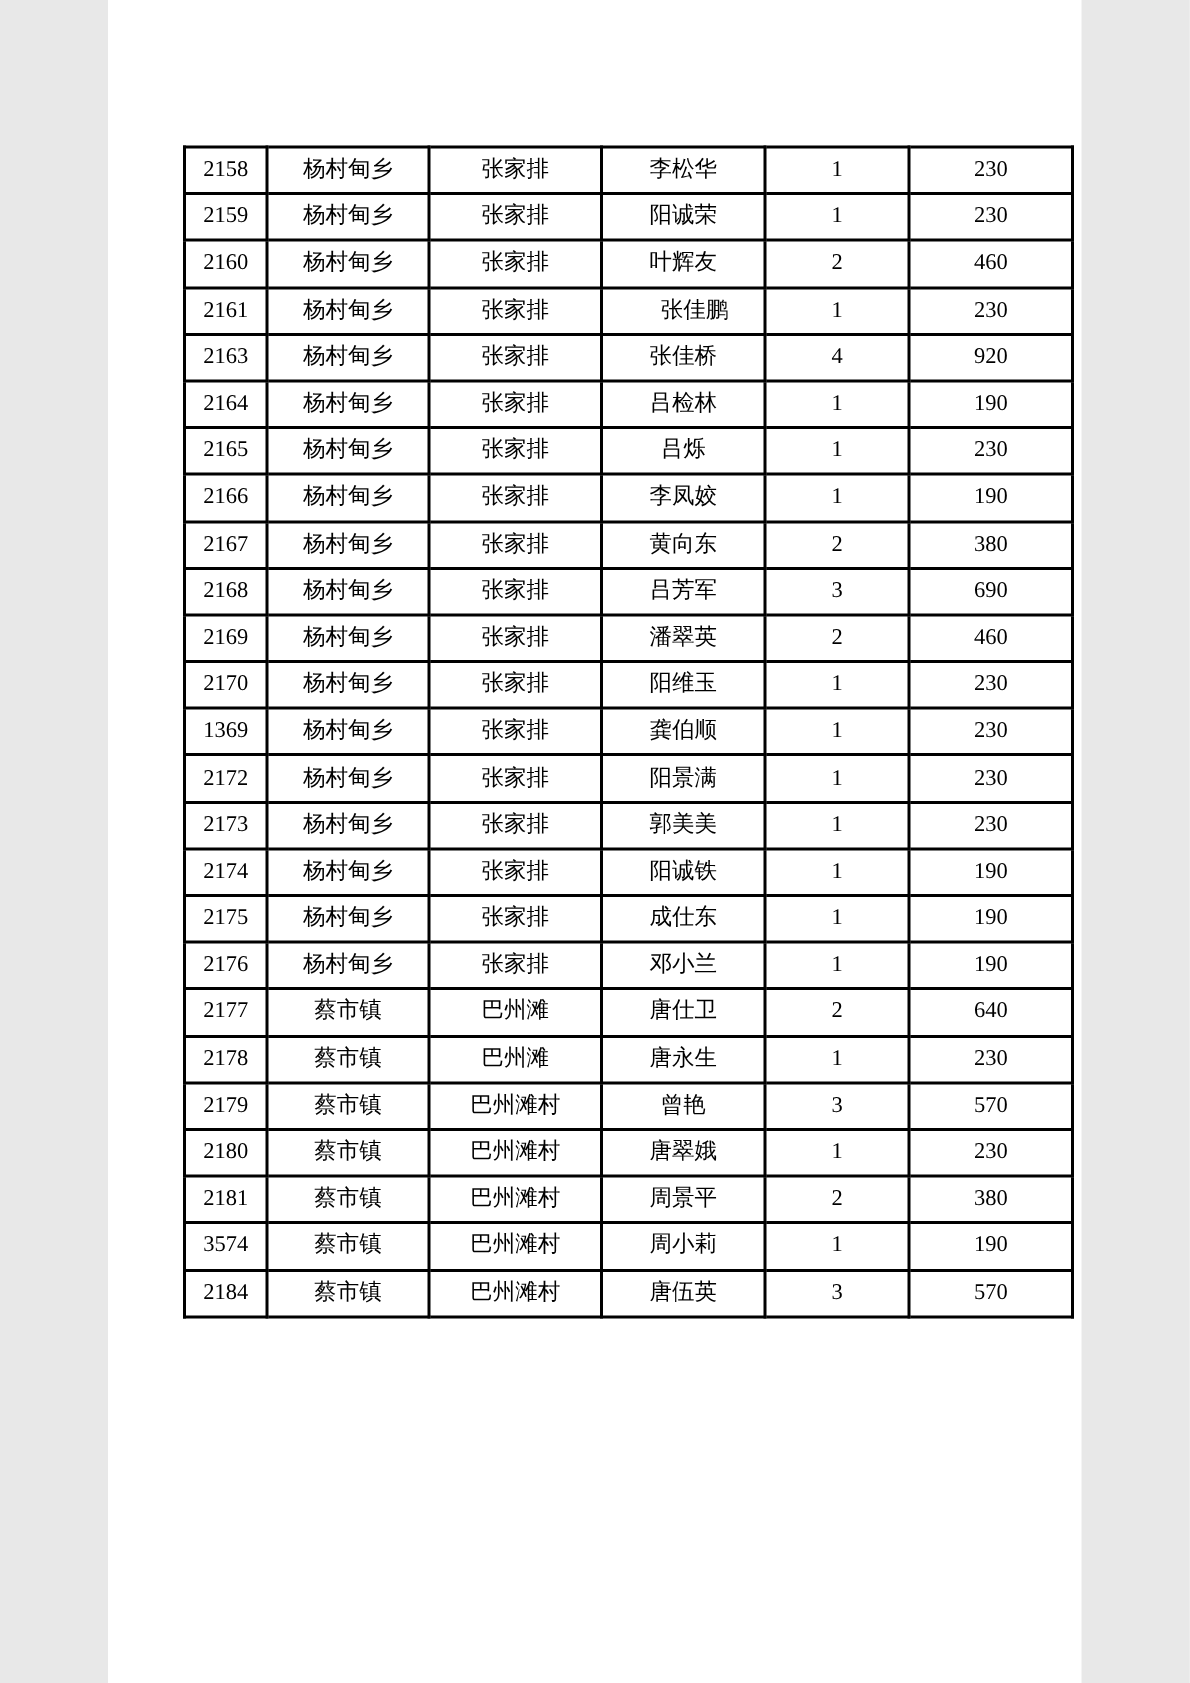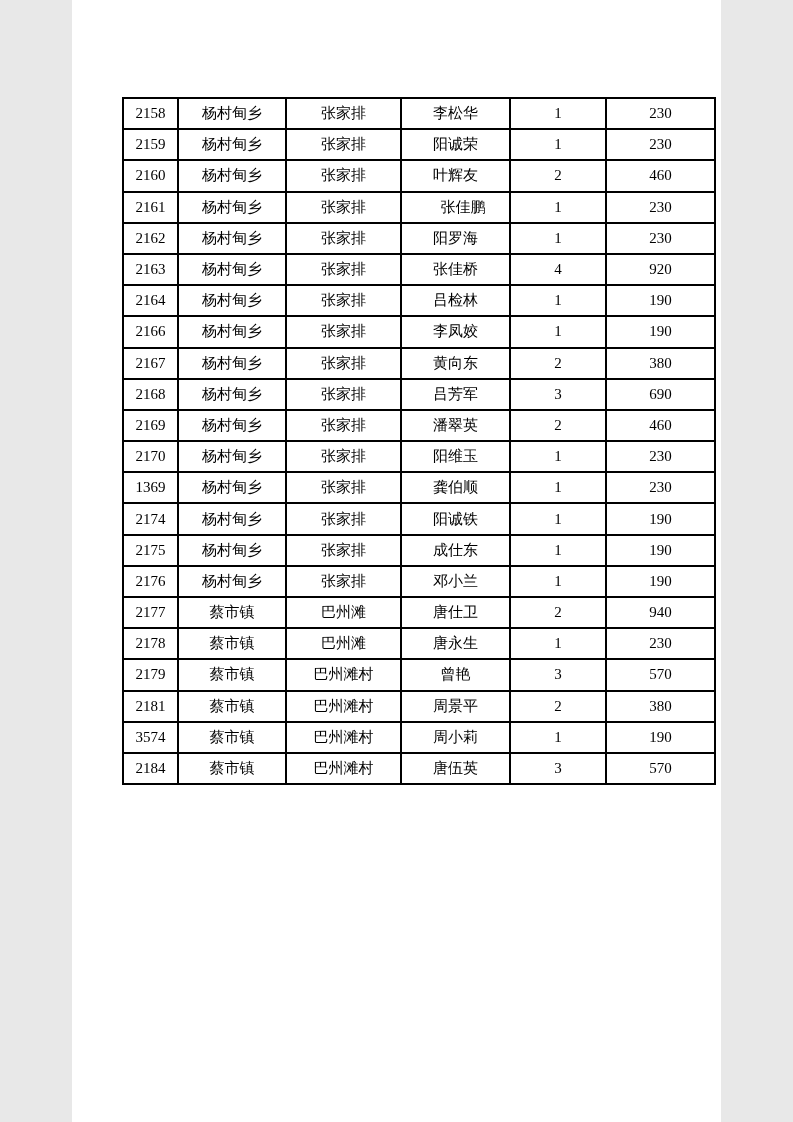--- a/index.html
+++ b/index.html
@@ -93,47 +93,47 @@
 
   <tr>
     <td>2161</td>
     <td>杨村甸乡</td>
     <td>张家排</td>
     <td>　张佳鹏</td>
     <td>1</td>
     <td>230</td>
   </tr>
 
-  <tr>
-    <td>2162</td>
-    <td>杨村甸乡</td>
-    <td>张家排</td>
-    <td>阳罗海</td>
-    <td>1</td>
-    <td>230</td>
-  </tr>
 
   <tr>
     <td>2163</td>
     <td>杨村甸乡</td>
     <td>张家排</td>
     <td>张佳桥</td>
     <td>4</td>
     <td>920</td>
   </tr>
 
   <tr>
     <td>2164</td>
     <td>杨村甸乡</td>
     <td>张家排</td>
     <td>吕检林</td>
     <td>1</td>
     <td>190</td>
   </tr>
 
+  <tr>
+    <td>2165</td>
+    <td>杨村甸乡</td>
+    <td>张家排</td>
+    <td>吕烁</td>
+    <td>1</td>
+    <td>230</td>
+  </tr>
 
   <tr>
     <td>2166</td>
     <td>杨村甸乡</td>
     <td>张家排</td>
     <td>李凤姣</td>
     <td>1</td>
     <td>190</td>
   </tr>
 
@@ -175,21 +175,37 @@
 
   <tr>
     <td>1369</td>
     <td>杨村甸乡</td>
     <td>张家排</td>
     <td>龚伯顺</td>
     <td>1</td>
     <td>230</td>
   </tr>
 
-
+  <tr>
+    <td>2172</td>
+    <td>杨村甸乡</td>
+    <td>张家排</td>
+    <td>阳景满</td>
+    <td>1</td>
+    <td>230</td>
+  </tr>
+
+  <tr>
+    <td>2173</td>
+    <td>杨村甸乡</td>
+    <td>张家排</td>
+    <td>郭美美</td>
+    <td>1</td>
+    <td>230</td>
+  </tr>
 
   <tr>
     <td>2174</td>
     <td>杨村甸乡</td>
     <td>张家排</td>
     <td>阳诚铁</td>
     <td>1</td>
     <td>190</td>
   </tr>
 
@@ -210,41 +226,49 @@
     <td>1</td>
     <td>190</td>
   </tr>
 
   <tr>
     <td>2177</td>
     <td>蔡市镇</td>
     <td>巴州滩</td>
     <td>唐仕卫</td>
     <td>2</td>
-    <td>940</td>
+    <td>640</td>
   </tr>
 
   <tr>
     <td>2178</td>
     <td>蔡市镇</td>
     <td>巴州滩</td>
     <td>唐永生</td>
     <td>1</td>
     <td>230</td>
   </tr>
 
   <tr>
     <td>2179</td>
     <td>蔡市镇</td>
     <td>巴州滩村</td>
     <td>曾艳</td>
     <td>3</td>
     <td>570</td>
   </tr>
 
+  <tr>
+    <td>2180</td>
+    <td>蔡市镇</td>
+    <td>巴州滩村</td>
+    <td>唐翠娥</td>
+    <td>1</td>
+    <td>230</td>
+  </tr>
 
   <tr>
     <td>2181</td>
     <td>蔡市镇</td>
     <td>巴州滩村</td>
     <td>周景平</td>
     <td>2</td>
     <td>380</td>
   </tr>
 

